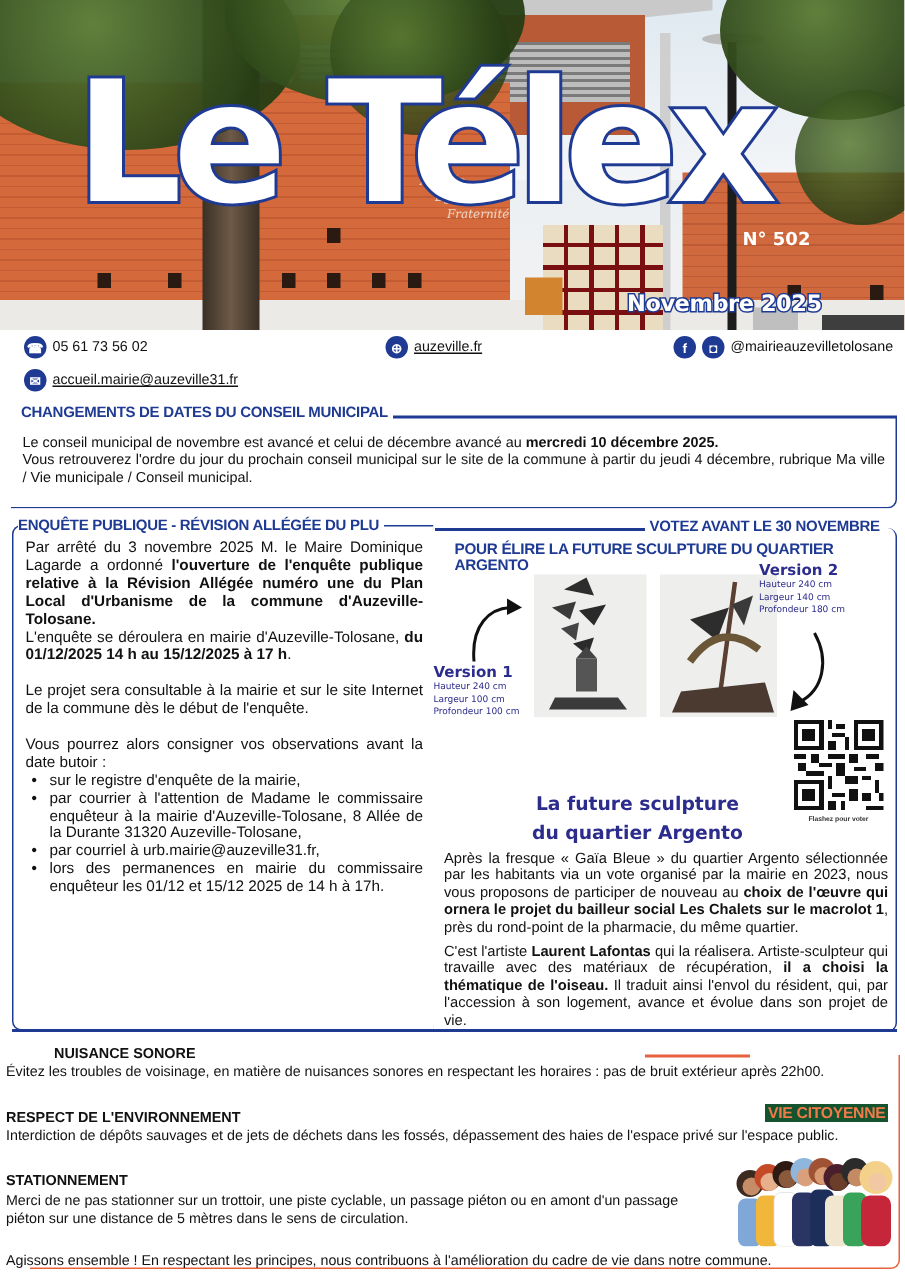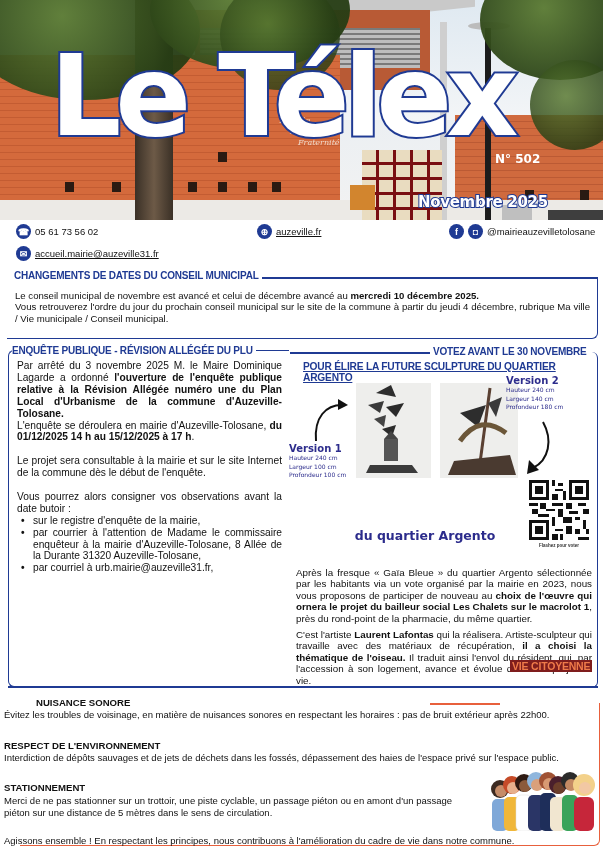--- a/index.html
+++ b/index.html
@@ -60,36 +60,36 @@
   .plu-line-bottom { position: absolute; left: 8px; top: 686px; width: 590px; height: 1.5px; background: #1f3a93; }
   .plu-text { position: absolute; left: 17px; top: 360px; width: 265px; font-size: 10.2px; line-height: 11.9px; }
   .plu-text p { margin-bottom: 0; }
   .plu-text .gap { height: 11.9px; }
   .plu-text ul { list-style: none; margin-left: 2px; }
   .plu-text li { position: relative; padding-left: 14px; }
   .plu-text li::before { content: "\2022"; position: absolute; left: 2px; top: 0; font-weight: bold; }
 
   .vote-box { left: 289px; top: 352px; width: 309px; height: 336px; border-left: none; border-radius: 0 6px 6px 0; border-top: none; }
   .vote-line { position: absolute; left: 290px; top: 352px; width: 140px; height: 1.5px; background: #1f3a93; }
-  .vote-title2 { position: absolute; left: 303px; top: 361px; font-weight: bold; font-size: 10.2px; color: #1f3a93; letter-spacing: -0.2px; text-decoration: underline; }
+  .vote-title2 { position: absolute; left: 303px; top: 361px; font-weight: bold; font-size: 10.2px; color: #1f3a93; letter-spacing: -0.2px; }
 
   .photo { position: absolute; background: #f0f0ee; overflow: hidden; }
   .ver { position: absolute; font-family: "DejaVu Sans", sans-serif; color: #2c2c8c; }
   .ver .vt { font-weight: bold; font-size: 10px; }
   .ver .vs { font-size: 6px; line-height: 8.5px; color: #2c2c8c; }
   .future { position: absolute; left: 340px; top: 526px; width: 170px; text-align: center; font-family: "DejaVu Sans", sans-serif; font-weight: bold; font-size: 12.5px; line-height: 19px; color: #2c2c8c; }
   .qr { position: absolute; left: 529px; top: 480px; width: 60px; height: 60px; background: #fff; }
   .qr-caption { position: absolute; left: 529px; top: 543px; width: 60px; text-align: center; font-size: 4.5px; font-weight: bold; color: #333; }
   .vote-text { position: absolute; left: 296px; top: 567px; width: 296px; font-size: 9.8px; line-height: 11.4px; }
   .vote-text p + p { margin-top: 5px; }
 
   
   .vc-frame { position: absolute; left: 20px; top: 703px; width: 580px; height: 143px; border: 1.5px solid #e8603c; border-left: none; border-top: none; border-radius: 0 0 6px 0; }
   .vc-topline { position: absolute; left: 430px; top: 703px; width: 70px; height: 1.5px; background: #e8603c; }
-  .vc-title { position: absolute; left: 510px; top: 660px; font-weight: bold; font-size: 10.5px; color: #f07b4a; letter-spacing: -0.2px; background: #7f1d1d; padding: 0 2px; }
+  .vc-title { position: absolute; left: 510px; top: 736px; font-weight: bold; font-size: 10.5px; color: #f07b4a; letter-spacing: -0.2px; background: #14532d; padding: 0 2px; }
   .vc-h { position: absolute; left: 4px; font-weight: bold; font-size: 9.6px; color: #111; }
   .vc-p { position: absolute; left: 4px; font-size: 9.5px; line-height: 12px; color: #111; }
   .people { position: absolute; left: 488px; top: 769px; width: 110px; height: 62px; }
 </style>
 </head>
 <body>
 
 <div class="hero">
   <div class="sky"></div>
   <div class="roof"></div>
@@ -164,20 +164,21 @@
   <p><span>Par arrêté du 3 novembre 2025 M. le Maire Dominique Lagarde a ordonné </span><b>l'ouverture de l'enquête publique relative à la Révision Allégée numéro une du Plan Local d'Urbanisme de la commune d'Auzeville-Tolosane.</b></p>
   <p><span>L'enquête se déroulera en mairie d'Auzeville-Tolosane, </span><b>du 01/12/2025 14 h au 15/12/2025 à 17 h</b><span>.</span></p>
   <div class="gap"></div>
   <p>Le projet sera consultable à la mairie et sur le site Internet de la commune dès le début de l'enquête.</p>
   <div class="gap"></div>
   <p>Vous pourrez alors consigner vos observations avant la date butoir :</p>
   <ul>
     <li>sur le registre d'enquête de la mairie,</li>
     <li>par courrier à l'attention de Madame le commissaire enquêteur à la mairie d'Auzeville-Tolosane, 8 Allée de la Durante 31320 Auzeville-Tolosane,</li>
     <li>par courriel à urb.mairie@auzeville31.fr,</li>
+    <li>lors des permanences en mairie du commissaire enquêteur les 01/12 et 15/12 2025 de 14 h à 17h.</li>
   </ul>
 </div>
 
 <div class="box vote-box"></div>
 <div class="vote-line"></div>
 <div class="sec-title" style="left:433px;top:346px;">VOTEZ AVANT LE 30 NOVEMBRE</div>
 <div class="vote-title2">POUR ÉLIRE LA FUTURE SCULPTURE DU QUARTIER ARGENTO</div>
 
 <div class="photo" style="left:356px;top:383px;width:75px;height:95px;">
   <svg width="75" height="95" viewBox="0 0 75 95">
@@ -219,20 +220,21 @@
   <div class="vs">Profondeur 100 cm</div>
 </div>
 <div class="ver" style="left:506px;top:375px;">
   <div class="vt">Version 2</div>
   <div class="vs">Hauteur 240 cm</div>
   <div class="vs">Largeur 140 cm</div>
   <div class="vs">Profondeur 180 cm</div>
 </div>
 
 <div class="future">
+  <div>La future sculpture</div>
   <div>du quartier Argento</div>
 </div>
 
 <div class="qr">
   <svg width="60" height="60" viewBox="0 0 21 21" shape-rendering="crispEdges">
     <rect width="21" height="21" fill="#fff"></rect>
     <g fill="#111">
       <rect x="0" y="0" width="7" height="7"></rect>
         <rect x="1" y="1" width="5" height="5" fill="#fff"></rect>
         <rect x="2" y="2" width="3" height="3"></rect>

